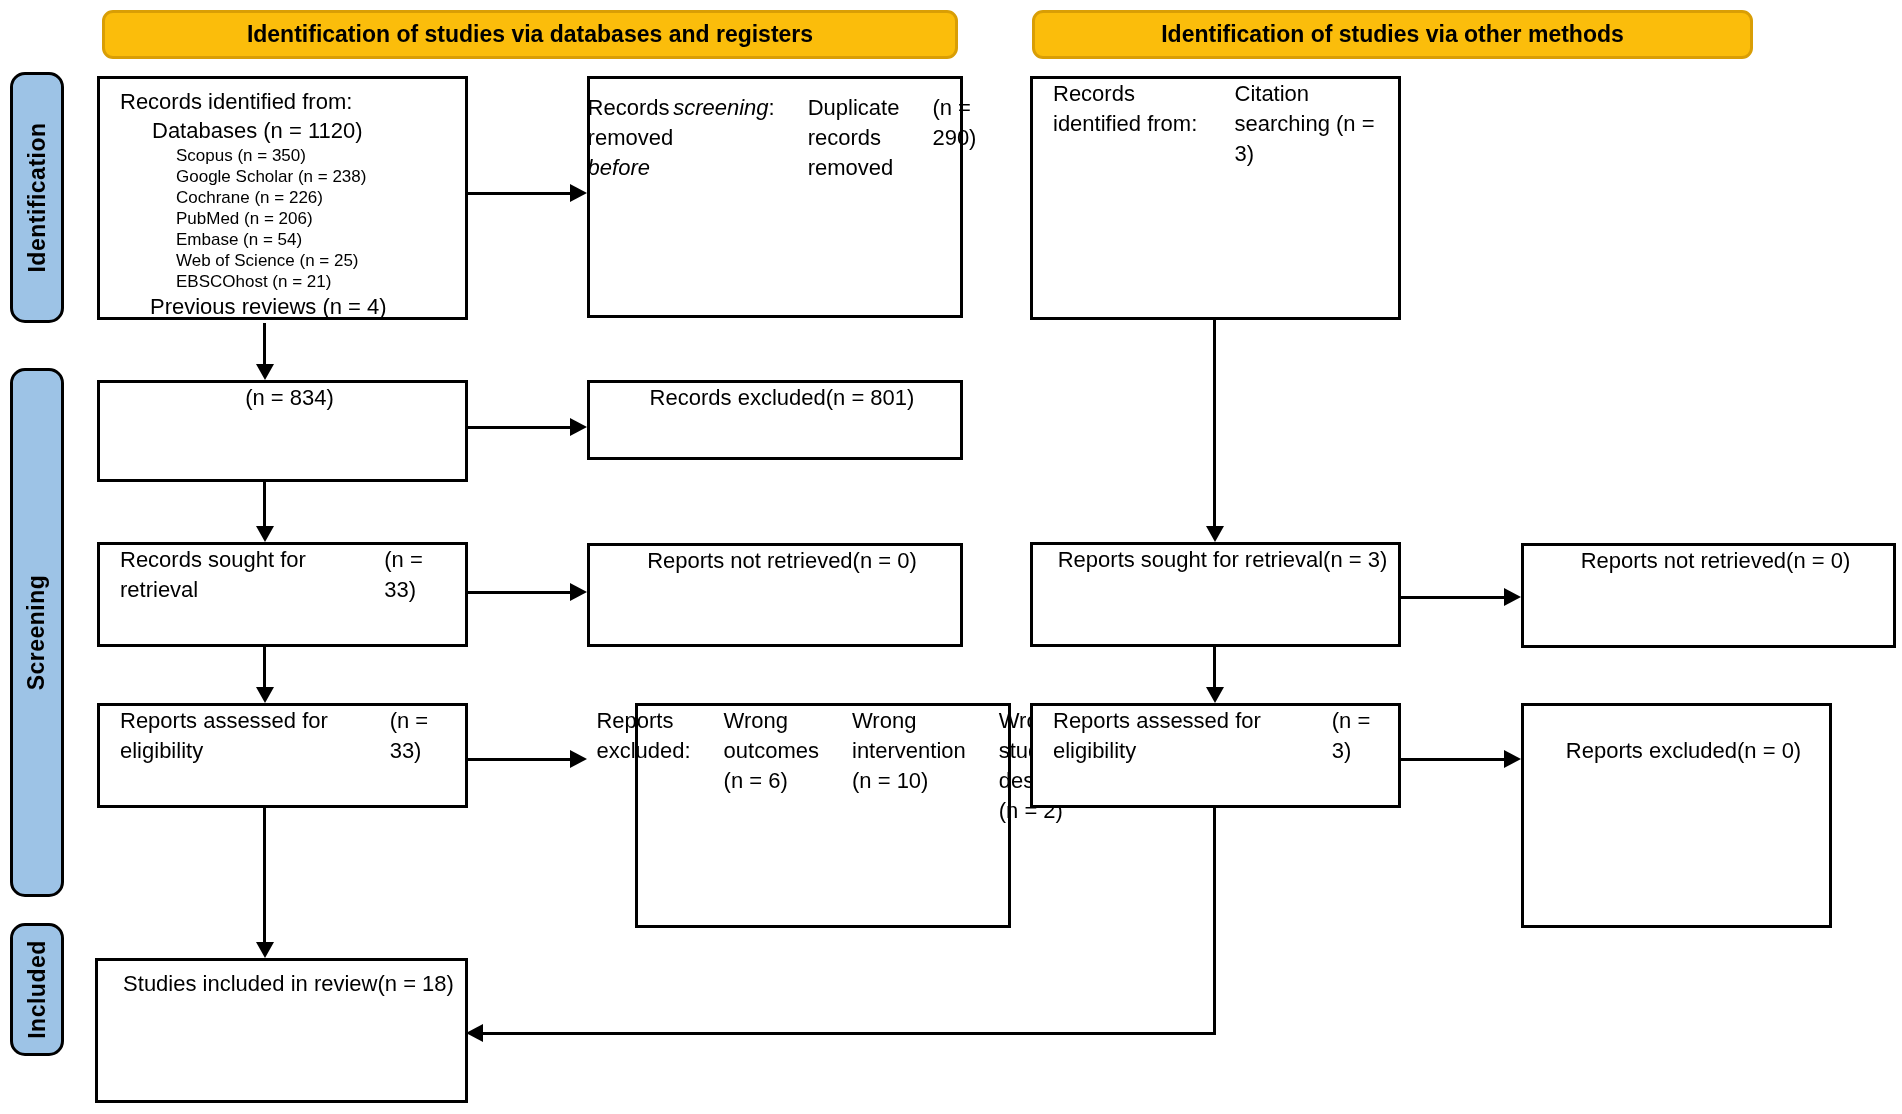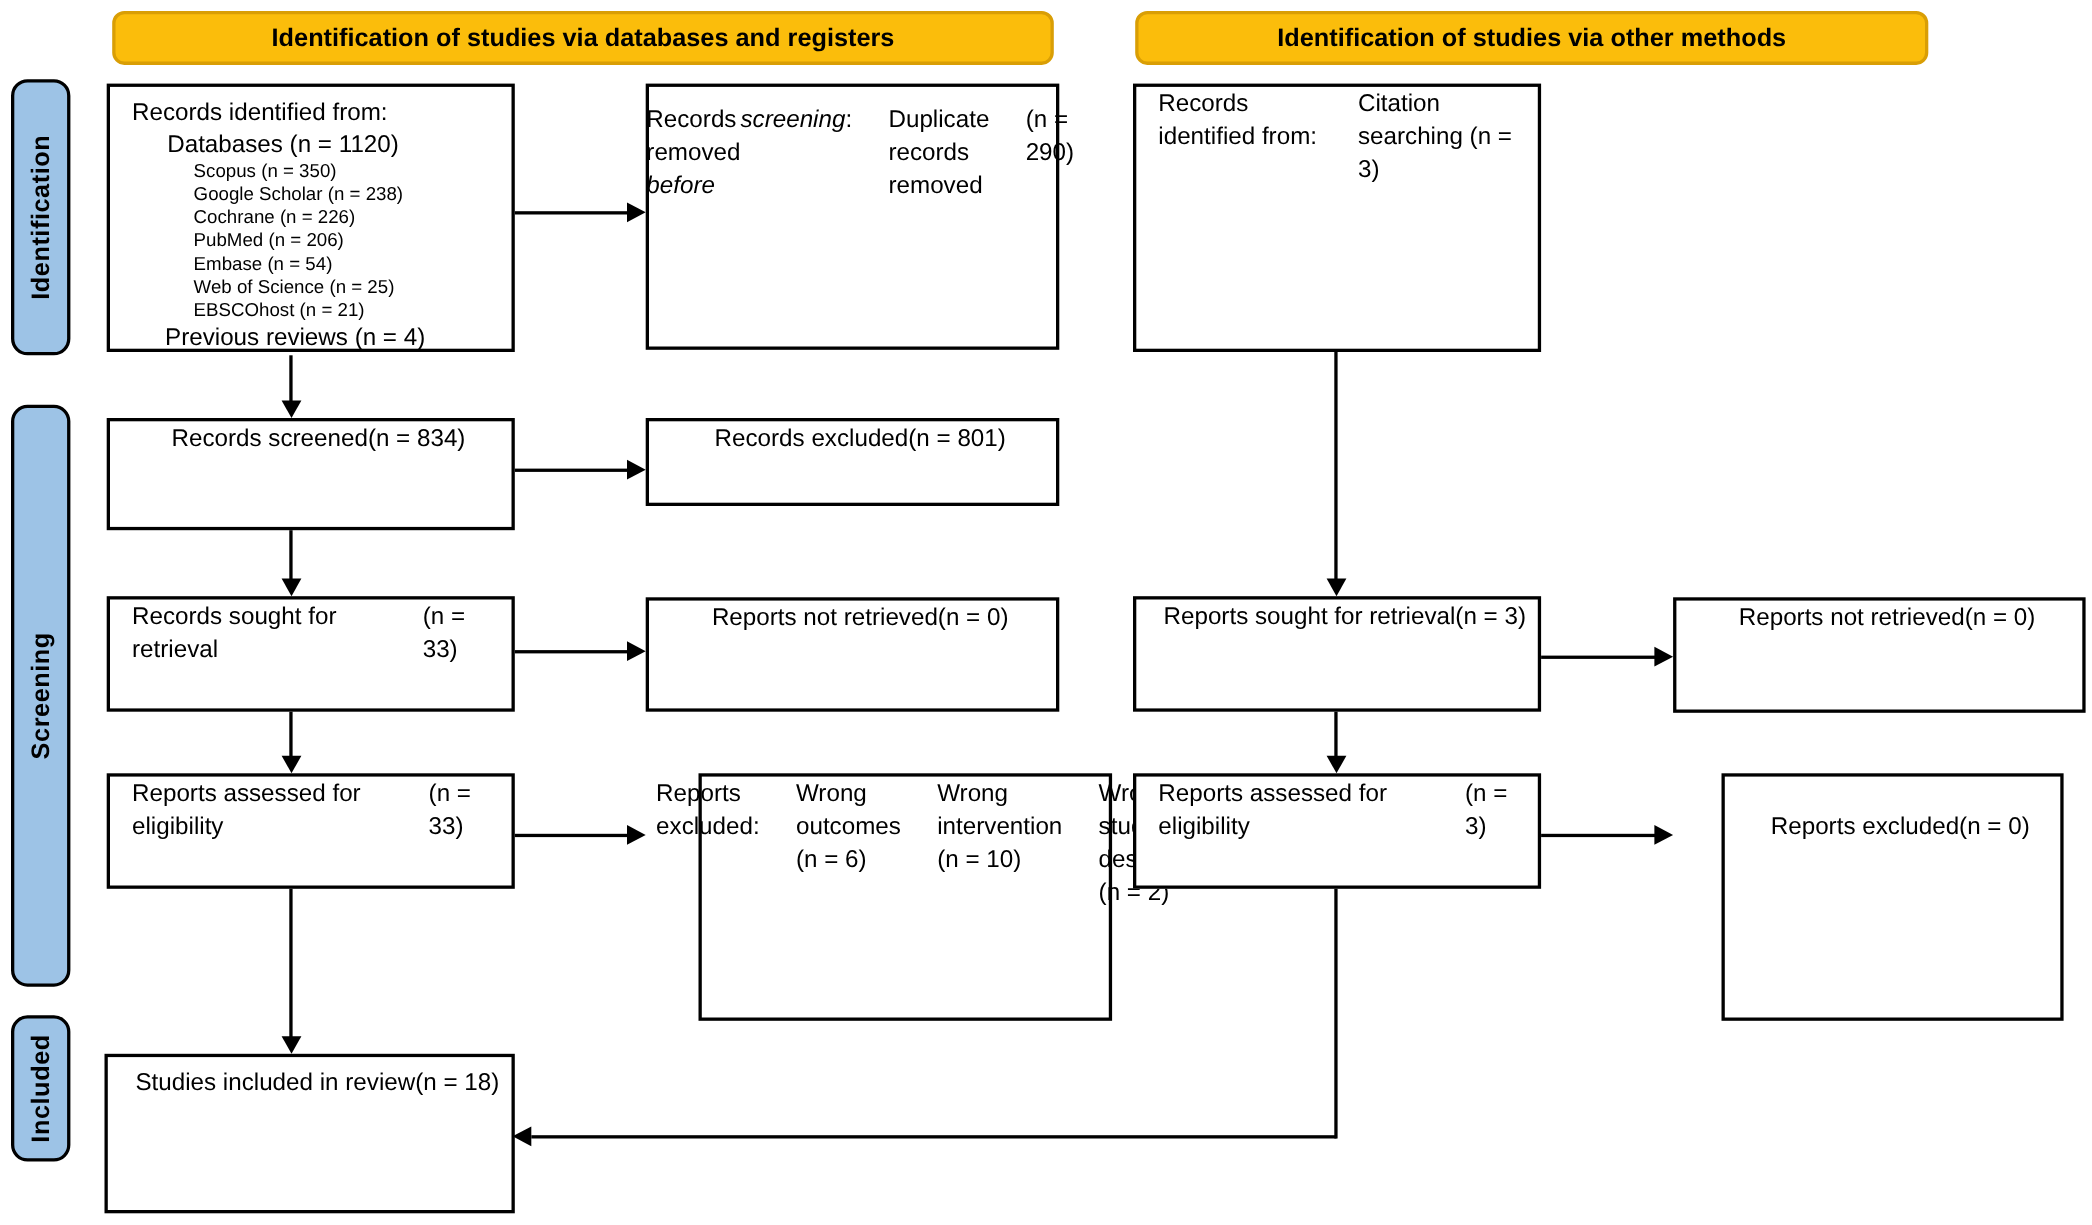--- a/index.html
+++ b/index.html
@@ -90,21 +90,20 @@
     <div class="ind2">Duplicate records removed</div>
     <div class="ind2">(n = 290)</div>
   </div>
 
   <div class="box vcenter" style="left:1030px;top:76px;width:371px;height:244px;">
     <div>Records identified from:</div>
     <div class="ind2">Citation searching (n = 3)</div>
   </div>
 
   <div class="box vcenter" style="left:97px;top:380px;width:371px;height:102px;">
-    <div>Records screened</div>
     <div>(n = 834)</div>
   </div>
   <div class="box vcenter" style="left:587px;top:380px;width:376px;height:80px;">
     <div>Records excluded</div>
     <div>(n = 801)</div>
   </div>
 
   <div class="box vcenter" style="left:97px;top:542px;width:371px;height:105px;">
     <div>Records sought for retrieval</div>
     <div>(n = 33)</div>
@@ -129,21 +128,21 @@
   <div class="box vcenter" style="left:587px;top:703px;width:376px;height:225px;margin-left:48px;">
     <div>Reports excluded:</div>
     <div class="ind2">Wrong outcomes (n = 6)</div>
     <div class="ind2">Wrong intervention (n = 10)</div>
     <div class="ind2">Wrong study design (n = 2)</div>
   </div>
   <div class="box vcenter" style="left:1030px;top:703px;width:371px;height:105px;">
     <div>Reports assessed for eligibility</div>
     <div>(n = 3)</div>
   </div>
-  <div class="box vcenter" style="left:1521px;top:703px;width:311px;height:225px;padding-top:30px;margin-left:44px;">
+  <div class="box vcenter" style="left:1521px;top:703px;width:311px;height:225px;padding-top:30px;">
     <div>Reports excluded</div>
     <div>(n = 0)</div>
   </div>
 
   <div class="box vcenter" style="left:95px;top:958px;width:373px;height:145px;padding-top:8px;">
     <div>Studies included in review</div>
     <div>(n = 18)</div>
   </div>
 
   <div class="vline" style="left:263px;top:323px;height:43px;"></div>

